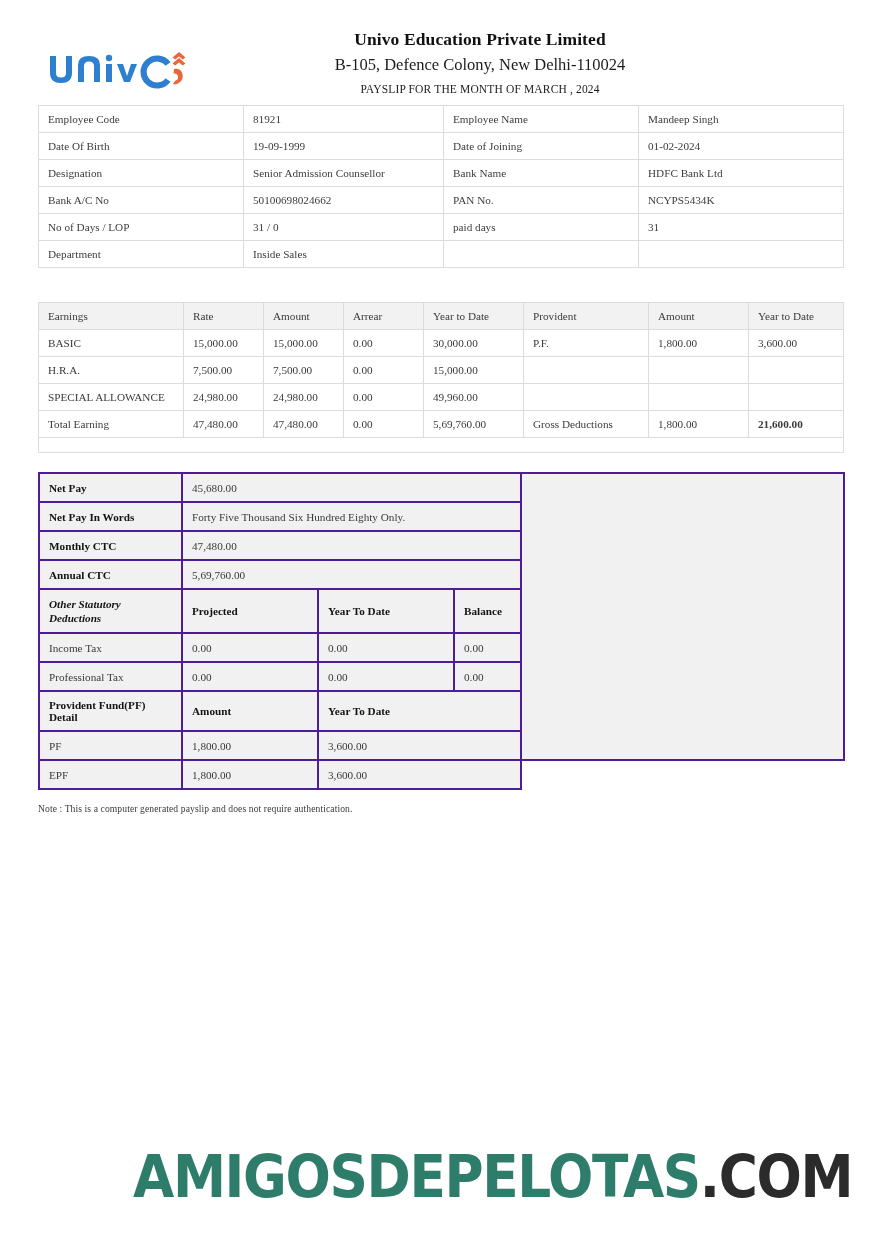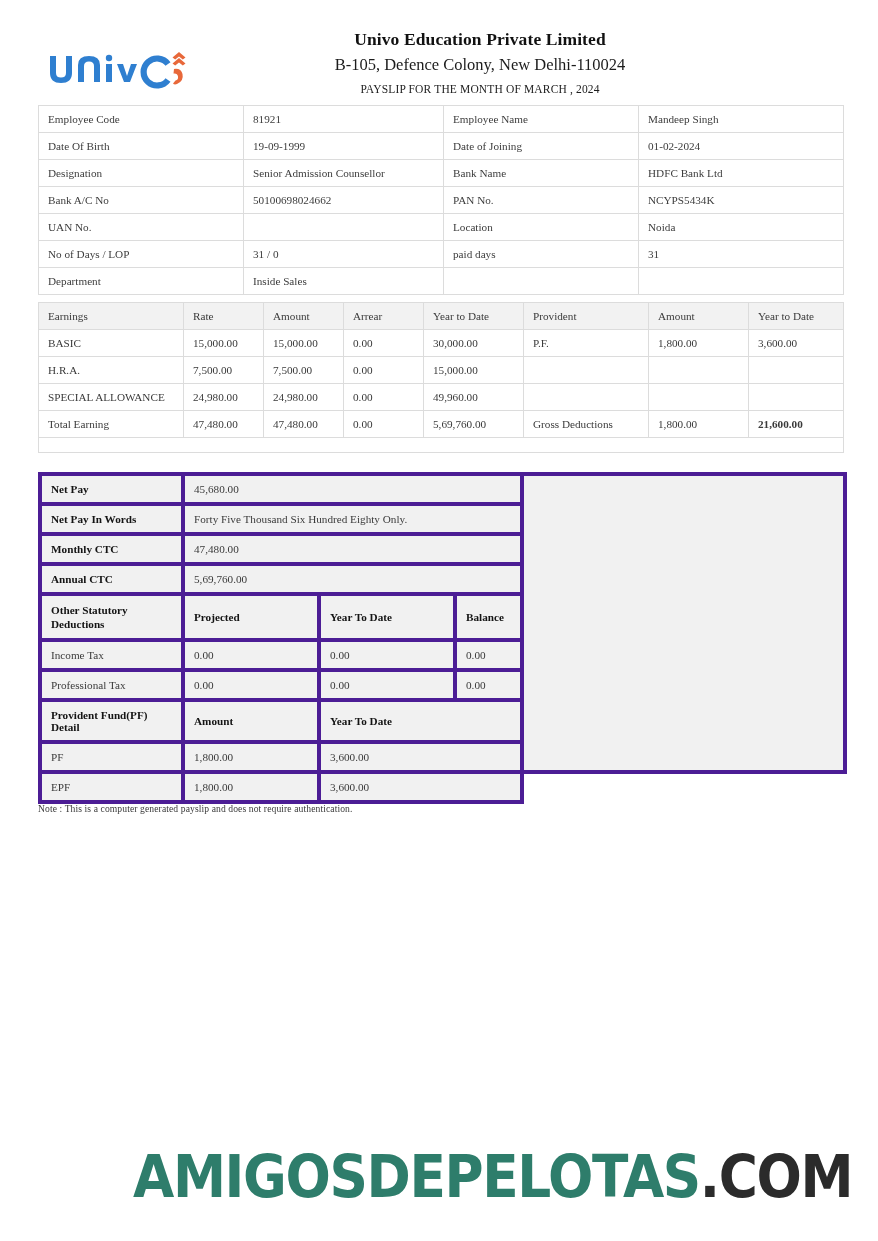--- a/index.html
+++ b/index.html
@@ -125,21 +125,21 @@
   .sum-table {
     position: absolute;
     left: 38px;
     top: 472px;
     border-collapse: collapse;
     table-layout: fixed;
     width: 805px;
     font-size: 11.2px;
   }
   .sum-table td {
-    border: 4px solid #4c1d95;
+    border: 2px solid #4c1d95;
     padding: 7px 9px;
     vertical-align: middle;
     text-align: left;
     font-weight: normal;
     color: #3a3a3a;
     box-sizing: border-box;
     height: 29px;
     background: #f1f1f1;
     overflow: hidden;
   }
@@ -147,20 +147,21 @@
     font-weight: bold;
     color: #141414;
   }
   .sum-table td.filler {
     background: #f1f1f1;
     border-left: 1px solid #dcdcdc;
   }
   .sum-table td.two-line {
     line-height: 1.25;
     white-space: normal;
+    font-style: italic;
   }
 
   
   .note {
     position: absolute;
     left: 38px;
     top: 803px;
     font-size: 9.6px;
     color: #3a3a3a;
     letter-spacing: .1px;
@@ -247,26 +248,20 @@
         <td class="lbl">Bank Name</td>
         <td class="val">HDFC Bank Ltd</td>
       </tr>
       <tr>
         <td class="lbl">Bank A/C No</td>
         <td class="val">50100698024662</td>
         <td class="lbl">PAN No.</td>
         <td class="val">NCYPS5434K</td>
       </tr>
       <tr>
-        <td class="lbl">UAN No.</td>
-        <td class="val"></td>
-        <td class="lbl">Location</td>
-        <td class="val">Noida</td>
-      </tr>
-      <tr>
         <td class="lbl">No of Days / LOP</td>
         <td class="val">31 / 0</td>
         <td class="lbl">paid days</td>
         <td class="val">31</td>
       </tr>
       <tr>
         <td class="lbl">Department</td>
         <td class="val">Inside Sales</td>
         <td class="lbl"></td>
         <td class="val"></td>

